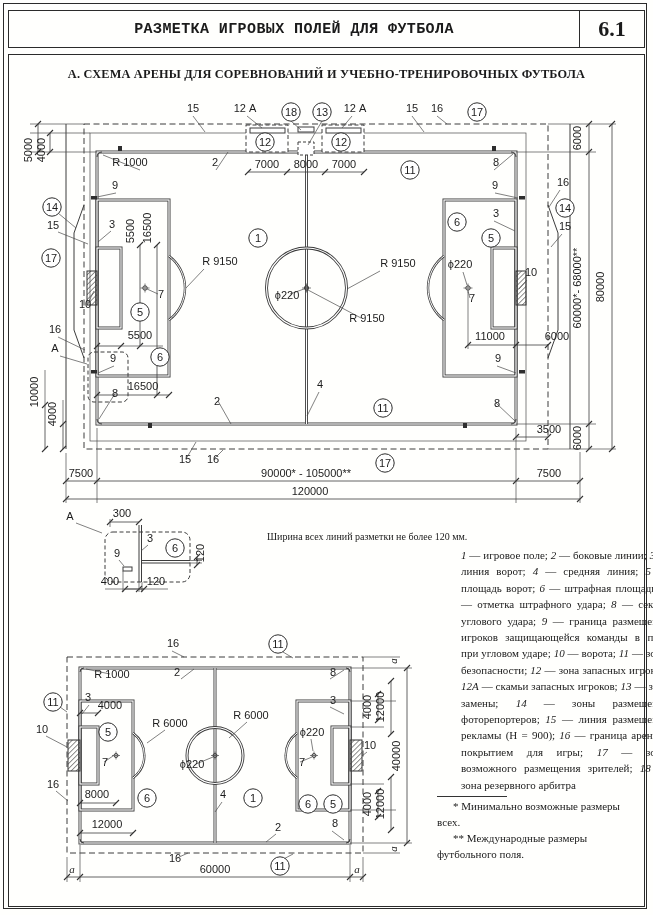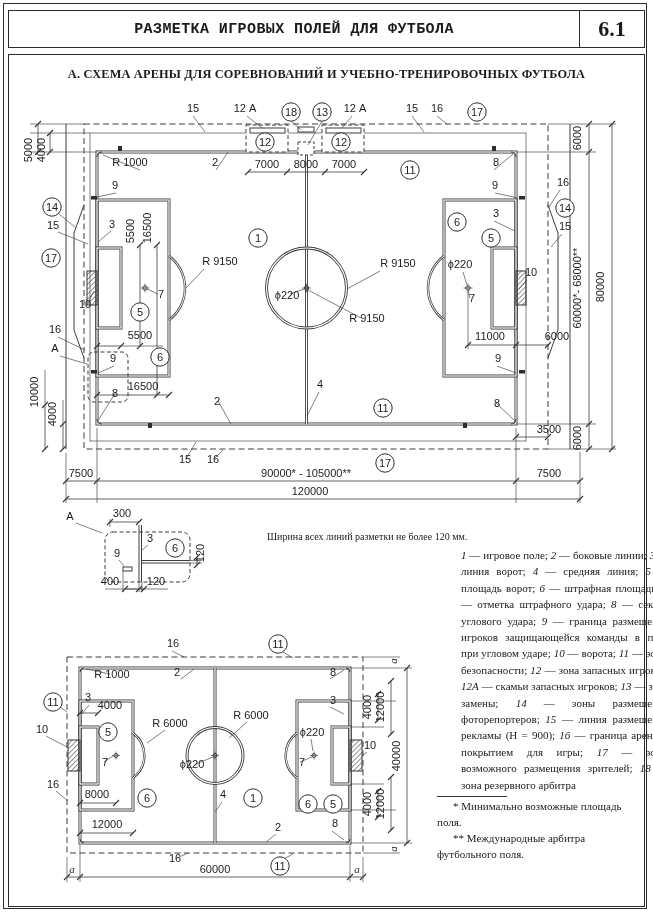--- a/index.html
+++ b/index.html
@@ -405,16 +405,16 @@
       </g>
   </svg>
 
   <div class="note">
     <p>Ширина всех линий разметки не более 120 мм.</p>
   </div>
 
   <div class="legend" id="legend-text"><i>1</i> — игровое поле; <i>2</i> — боковые линии; <i>3</i> — линия ворот; <i>4</i> — средняя линия; <i>5</i> — площадь ворот; <i>6</i> — штрафная площадь; <i>7</i> — отметка штрафного удара; <i>8</i> — сектор углового удара; <i>9</i> — граница размещения игроков защищающейся команды в поле при угловом ударе; <i>10</i> — ворота; <i>11</i> — зоны безопасности; <i>12</i> — зона запасных игроков; <i>12А</i> — скамьи запасных игроков; <i>13</i> — зона замены; <i>14</i> — зоны размещения фоторепортеров; <i>15</i> — линия размещения рекламы (Н = 900); <i>16</i> — граница арены с покрытием для игры; <i>17</i> — зоны возможного размещения зрителей; <i>18</i> — зона резервного арбитра</div>
 
   <div class="footnotes" id="footnotes">
-      <p>* Минимально возможные площадь поля.</p>
-      <p>** Международные арбитра футбольного поля.</p>
+      <p>* Минимально возможные размеры всех.</p>
+      <p>** Международные размеры футбольного поля.</p>
     </div>
 </div>
 
 </body></html>

